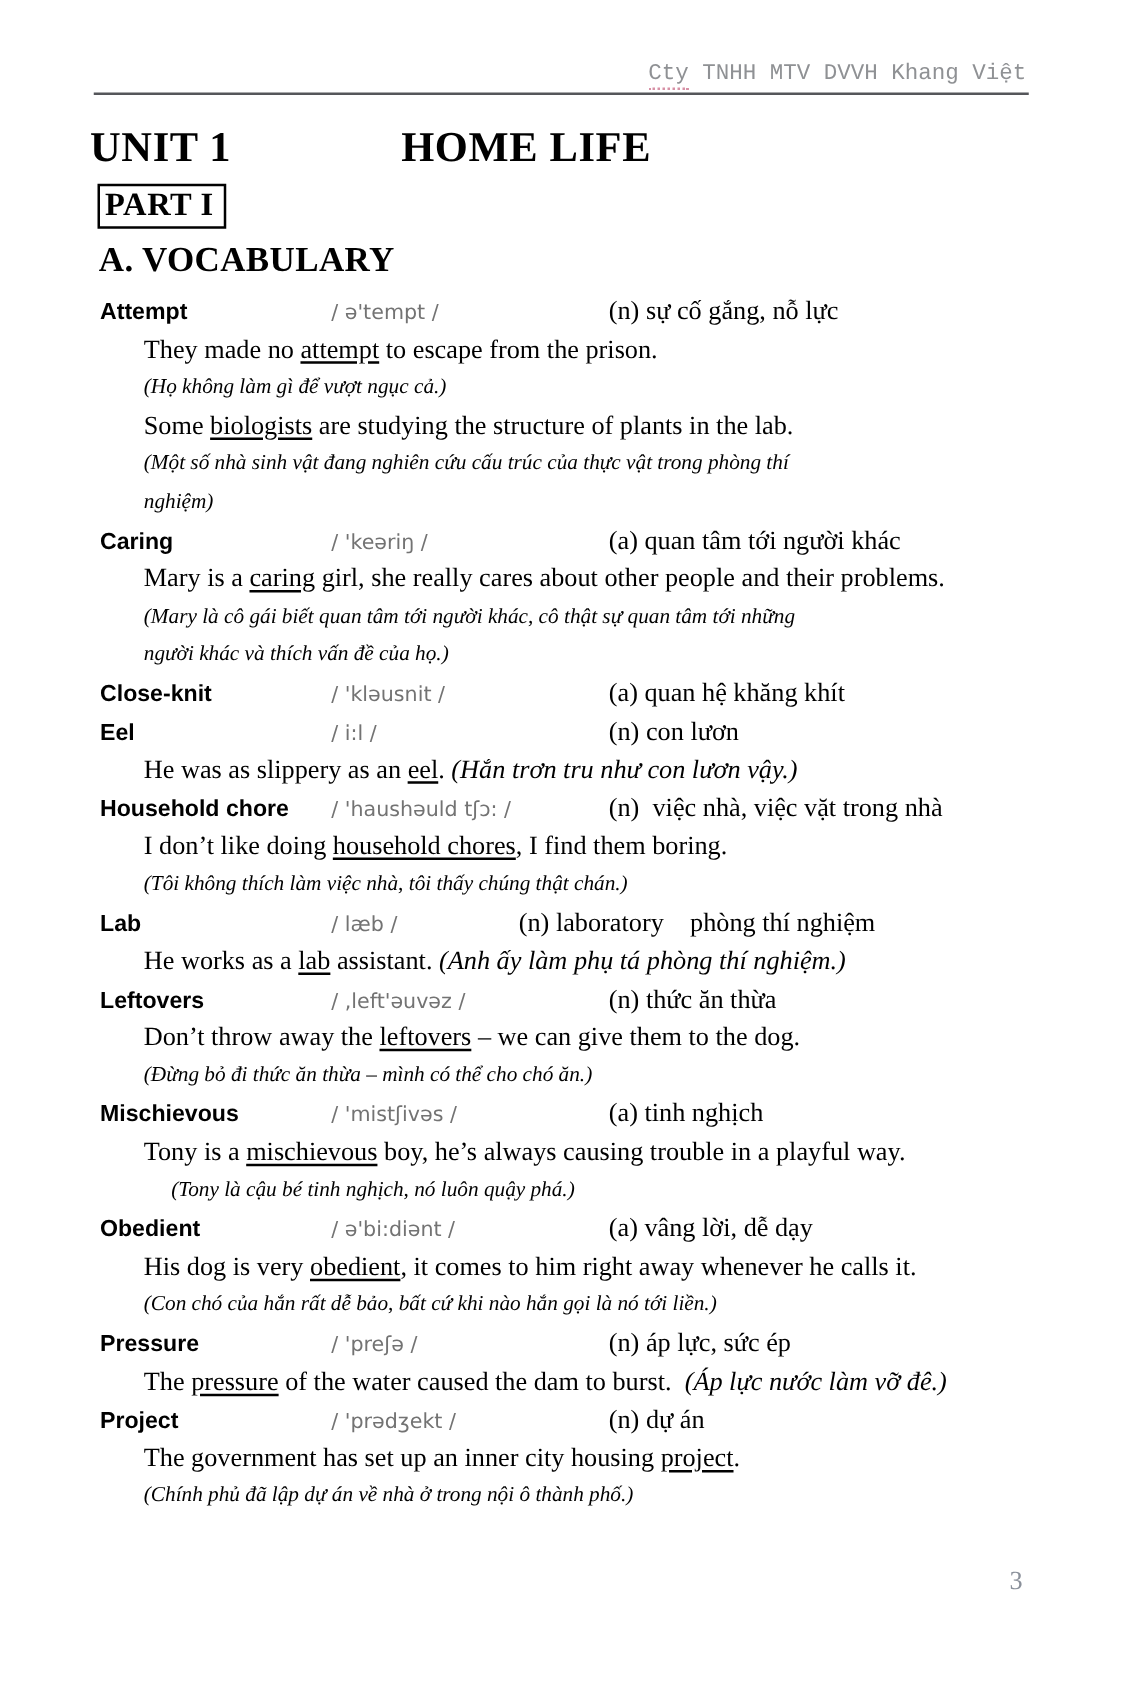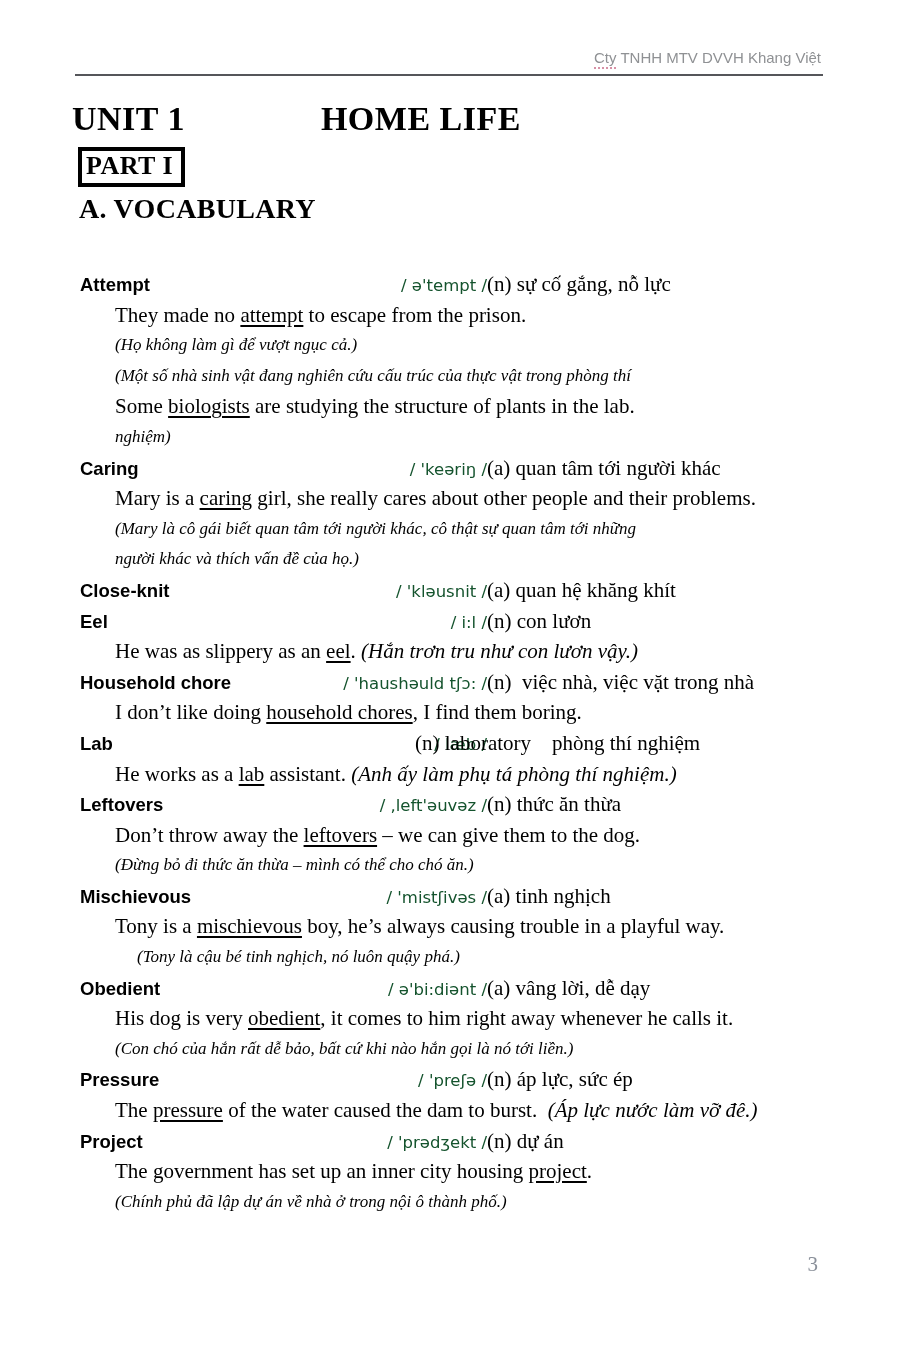--- a/index.html
+++ b/index.html
@@ -3,54 +3,54 @@
 <meta charset="utf-8">
 <style>
   html,body { margin:0; padding:0; }
   body {
     width:898px; height:1347px; background:#ffffff; position:relative;
     font-family:"Liberation Serif", serif; color:#000; overflow:hidden;
   }
   
   .company {
     position:absolute; top:49px; right:77px;
-    font-family:Liberation Sans, sans-serif; font-size:15px; color:#8f9194;
+    font-family:Liberation Mono, monospace; font-size:18px; color:#8f9194;
     white-space:pre;
   }
   .company .squiggle { border-bottom:2px dotted #d791a6; padding-bottom:1px; }
   .rule {
     position:absolute; top:74px; left:75px; width:748px; height:0;
     border-top:2px solid #55565a;
   }
   
   .title {
     position:absolute; top:100px; left:72px; display:flex;
     font-weight:bold; font-size:34px; letter-spacing:0.5px; white-space:pre;
   }
   .title .t2 { margin-left:136px; }
   .part-badge {
     position:absolute; top:147px; left:78px;
-    border:4px solid #000000; font-weight:bold; font-size:26px;
+    border:2px solid #000000; font-weight:bold; font-size:26px;
     padding:0 8px 2px 4px; letter-spacing:0.5px;
   }
   .section {
     position:absolute; top:193px; left:79px;
     font-weight:bold; font-size:28px; letter-spacing:0.3px;
   }
   
-  .vocab { position:absolute; top:233px; left:80px; width:745px;margin-top:36px; }
+  .vocab { position:absolute; top:233px; left:80px; width:745px; }
   .line { height:30.6px; line-height:30.6px; white-space:pre; }
   .head { display:flex; align-items:baseline; }
   .word {
     width:185px; flex:0 0 185px;
     font-family:"Liberation Sans", sans-serif; font-weight:bold; font-size:18.5px;
   }
   .pron {
-    width:222px; flex:0 0 222px; text-align:right;
-    font-family:"DejaVu Sans", sans-serif; font-size:16.5px; color:#14532d;
+    width:222px; flex:0 0 222px; text-align:left;
+    font-family:"DejaVu Sans", sans-serif; font-size:16.5px; color:#737373;
   }
   .meaning { font-size:21px; }
   .example { padding-left:35px; font-size:21px; }
   .translation { padding-left:35px; font-size:17px; font-style:italic; }
   .u { text-decoration:underline; text-underline-offset:3px; }
   .it { font-style:italic; }
   .entry[data-idx="6"] .meaning { margin-left:-72px; }
   .entry[data-idx="8"] .translation { padding-left:57px; }
   
   .pagenum {
@@ -78,22 +78,22 @@
     <div class="entry" data-idx="0">
     <div class="line head">
       <span class="word">Attempt</span>
       <span class="pron">/ ə'tempt /</span>
       <span class="meaning">(n) sự cố gắng, nỗ lực</span>
     </div>
   <div class="line example"><span>They made no </span><span class="u">attempt</span><span> to escape from the prison.</span></div>
       <div class="line translation"><span>(Họ không làm gì để vượt ngục cả.)</span></div>
     </div>
     <div class="entry" data-idx="1">
-  <div class="line translation"><span>(Một số nhà sinh vật đang nghiên cứu cấu trúc của thực vật trong phòng thí</span></div>
-      <div class="line example"><span>Some </span><span class="u">biologists</span><span> are studying the structure of plants in the lab.</span></div>
+  <div class="line example"><span>Some </span><span class="u">biologists</span><span> are studying the structure of plants in the lab.</span></div>
+      <div class="line translation"><span>(Một số nhà sinh vật đang nghiên cứu cấu trúc của thực vật trong phòng thí</span></div>
       <div class="line translation"><span>nghiệm)</span></div>
     </div>
     <div class="entry" data-idx="2">
     <div class="line head">
       <span class="word">Caring</span>
       <span class="pron">/ 'keəriŋ /</span>
       <span class="meaning">(a) quan tâm tới người khác</span>
     </div>
   <div class="line example"><span>Mary is a </span><span class="u">caring</span><span> girl, she really cares about other people and their problems.</span></div>
       <div class="line translation"><span>(Mary là cô gái biết quan tâm tới người khác, cô thật sự quan tâm tới những</span></div>
@@ -114,20 +114,21 @@
     </div>
   <div class="line example"><span>He was as slippery as an </span><span class="u">eel</span><span>. </span><span class="it">(Hắn trơn tru như con lươn vậy.)</span></div>
     </div>
     <div class="entry" data-idx="5">
     <div class="line head">
       <span class="word">Household chore</span>
       <span class="pron">/ 'haushəuld tʃɔ: /</span>
       <span class="meaning">(n)  việc nhà, việc vặt trong nhà</span>
     </div>
   <div class="line example"><span>I don’t like doing </span><span class="u">household chores</span><span>, I find them boring.</span></div>
+      <div class="line translation"><span>(Tôi không thích làm việc nhà, tôi thấy chúng thật chán.)</span></div>
     </div>
     <div class="entry" data-idx="6">
     <div class="line head">
       <span class="word">Lab</span>
       <span class="pron">/ læb /</span>
       <span class="meaning">(n) laboratory    phòng thí nghiệm</span>
     </div>
   <div class="line example"><span>He works as a </span><span class="u">lab</span><span> assistant. </span><span class="it">(Anh ấy làm phụ tá phòng thí nghiệm.)</span></div>
     </div>
     <div class="entry" data-idx="7">

